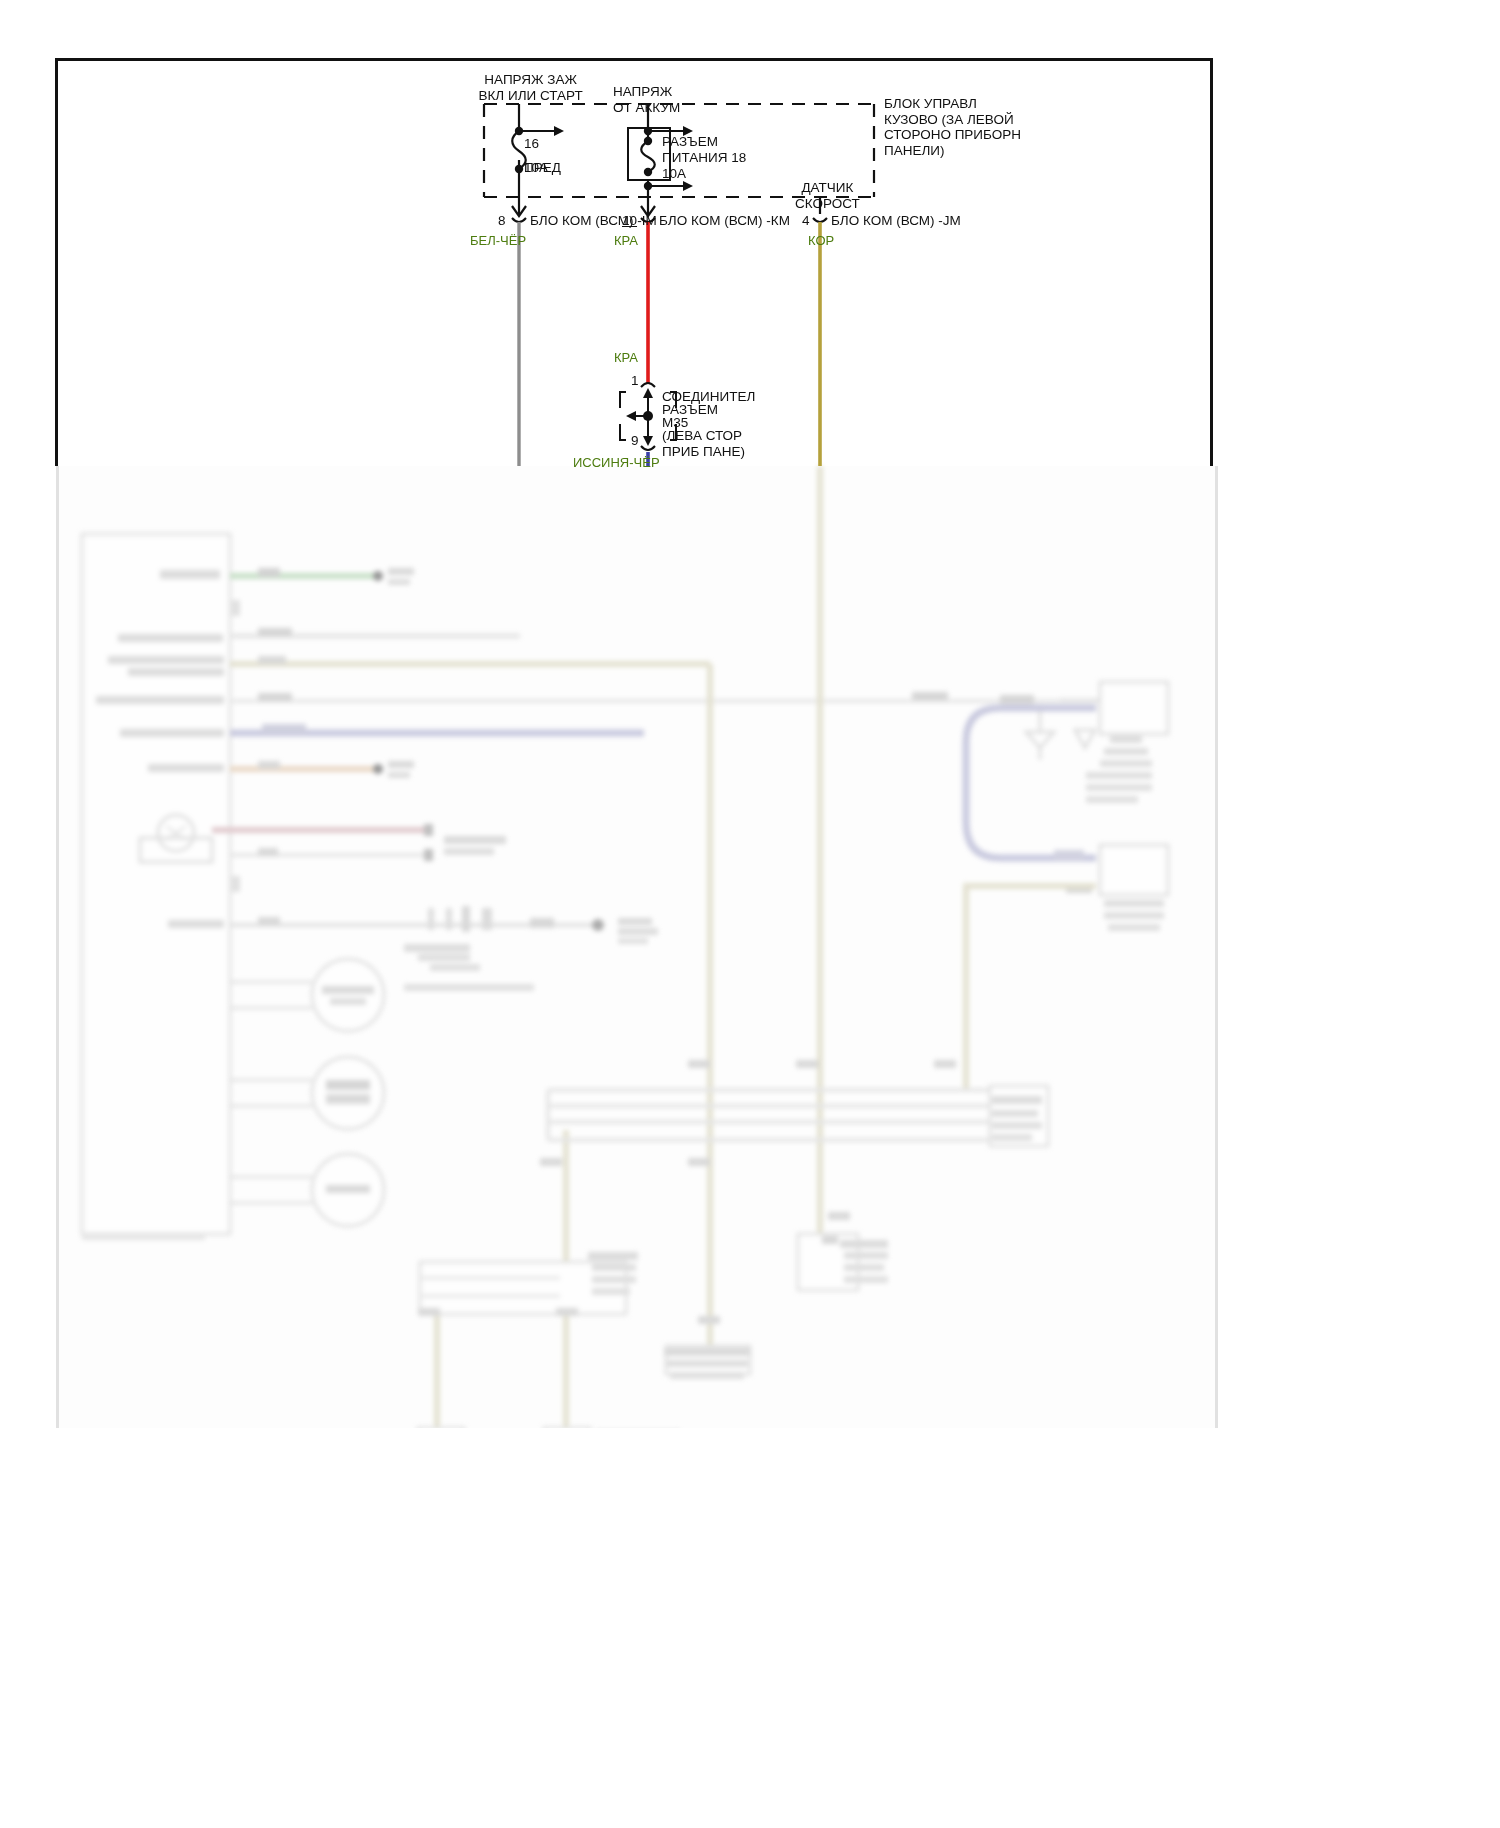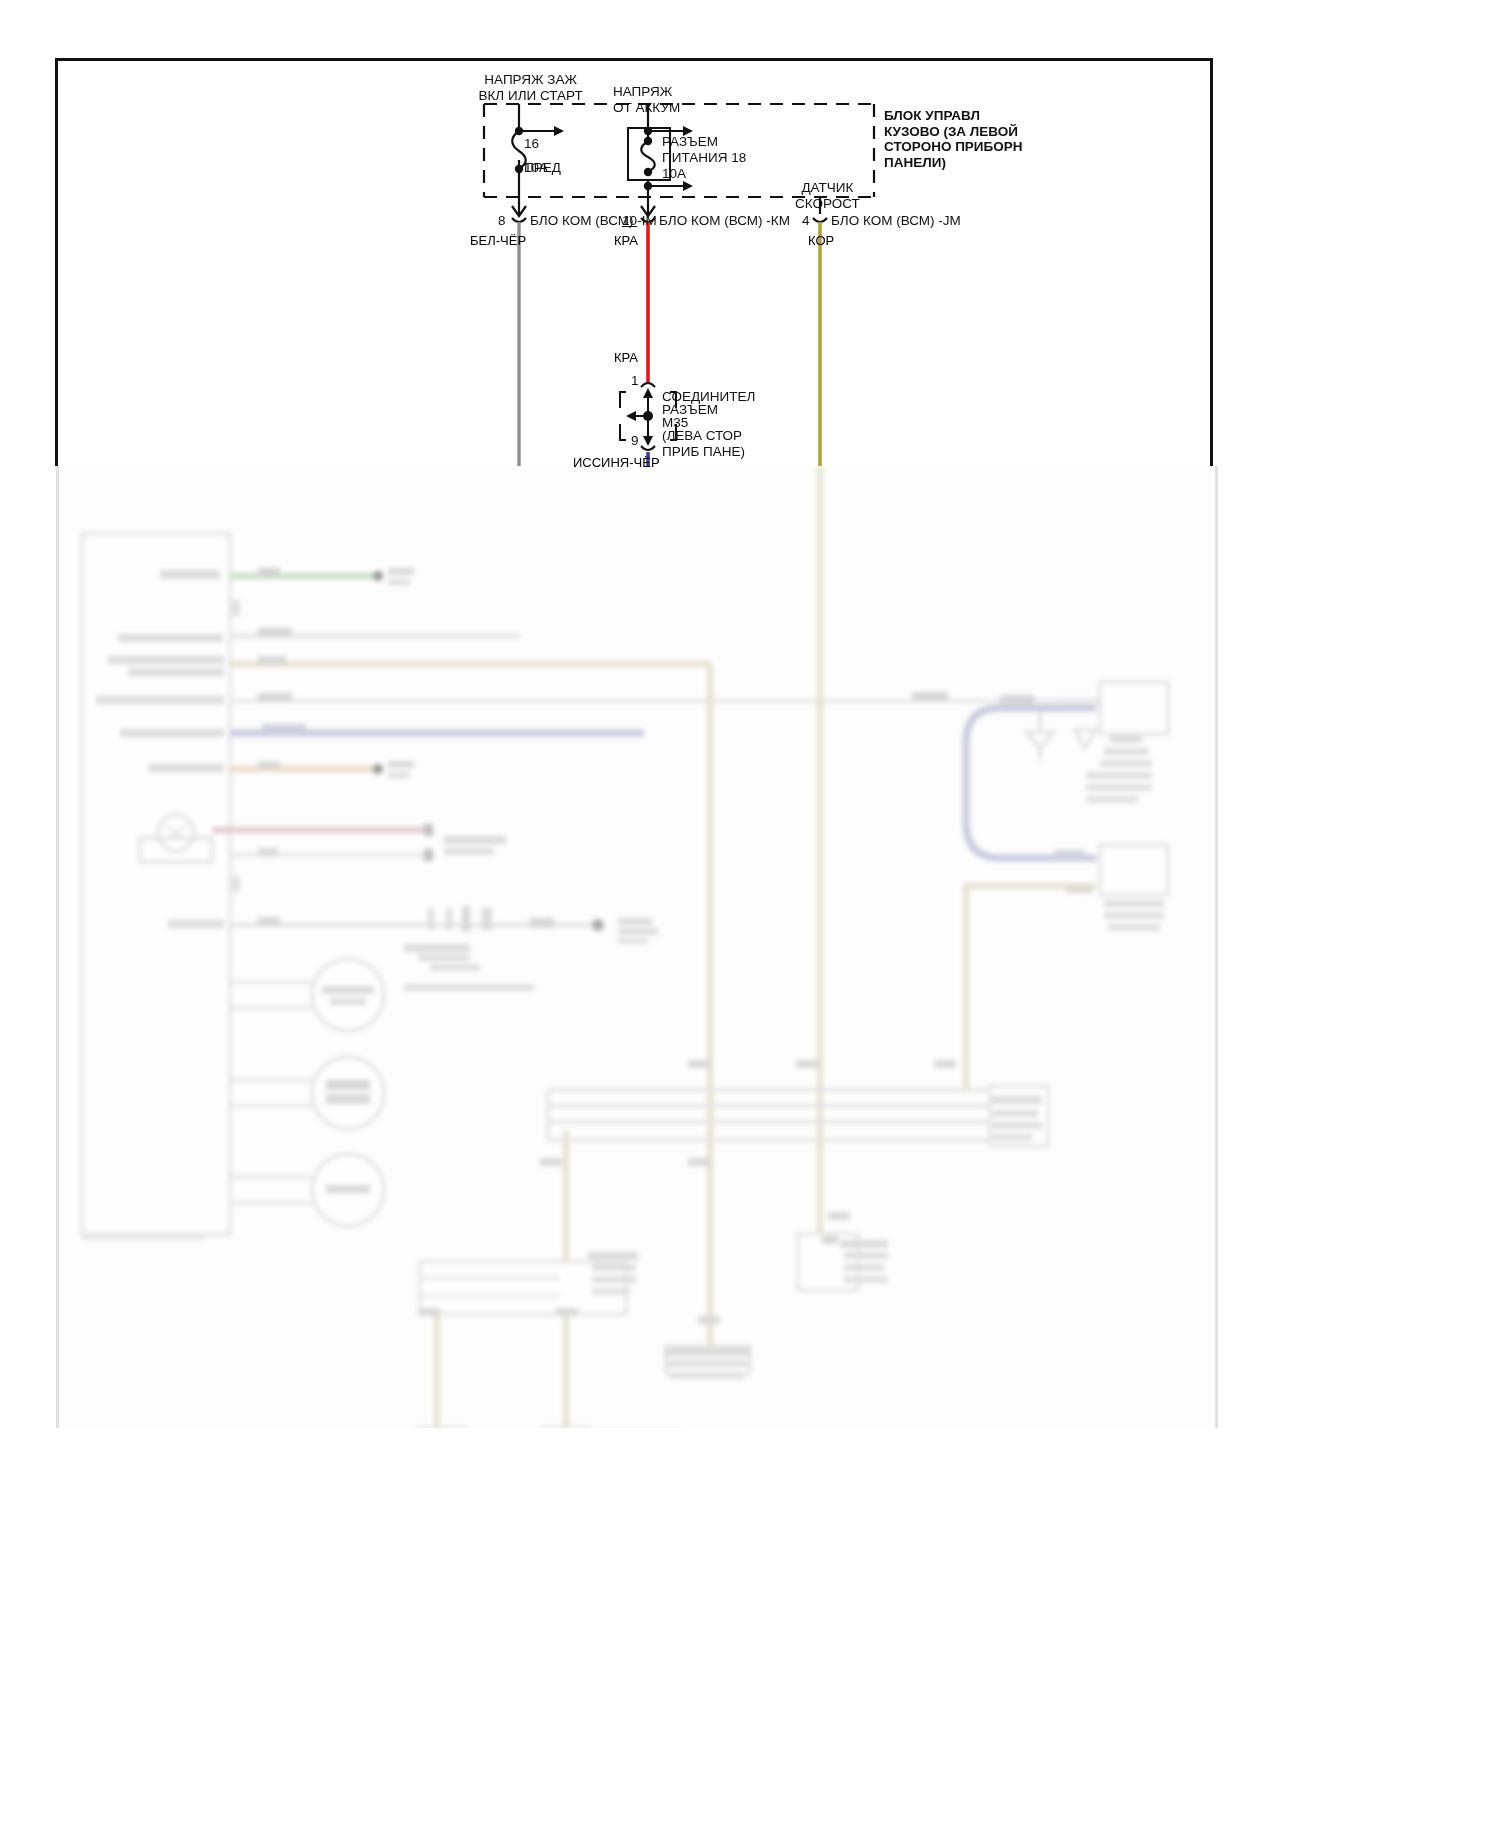--- a/index.html
+++ b/index.html
@@ -16,21 +16,21 @@
   .lower-region{position:absolute;left:56px;top:466px;width:1156px;height:1300px;
      background:#fdfdfd;border-left:3px solid #c9c9c9;border-right:3px solid #c9c9c9;
      border-bottom:3px solid #c9c9c9;
      opacity:.55; filter:blur(0.2px);}
 
   .svg-top{position:absolute;left:0;top:0;width:1500px;height:520px;}
   .svg-low{position:absolute;left:0;top:0;width:1500px;height:1828px;
       filter:blur(2.6px) saturate(.55); opacity:.62; pointer-events:none;}
 
   .lbl{position:absolute;font-size:13.5px;color:#111;line-height:15.5px;white-space:pre;}
-  .lbl-wire{position:absolute;font-size:13px;color:#000000;white-space:pre;}
+  .lbl-wire{position:absolute;font-size:13px;color:#4d7c0f;white-space:pre;}
 </style>
 </head>
 <body>
 
 <div id="page">
 
   <div class="lower-region"></div>
 
   <svg class="svg-low" viewBox="0 0 1500 1828">
     <g stroke-linecap="butt" fill="none">
@@ -283,21 +283,21 @@
   <div class="frame-top"></div>
   <div class="frame-left-upper"></div>
   <div class="frame-right-upper"></div>
 
   <div class="lbl" style="left:479px;top:72px;text-align:center;transform:translateX(-0.5px);">НАПРЯЖ ЗАЖ
 ВКЛ ИЛИ СТАРТ</div>
 
   <div class="lbl" style="left:613px;top:84px;">НАПРЯЖ
 ОТ АККУМ</div>
 
-  <div class="lbl" style="left:884px;top:108px;font-weight:bold;">БЛОК УПРАВЛ
+  <div class="lbl" style="left:884px;top:96px;">БЛОК УПРАВЛ
 КУЗОВО (ЗА ЛЕВОЙ
 СТОРОНО ПРИБОРН
 ПАНЕЛИ)</div>
 
   <div class="lbl" style="left:524px;top:128px;margin-top:32px;">ПРЕД</div>
   <div class="lbl" style="left:524px;top:136px;">16</div>
   <div class="lbl" style="left:524px;top:160px;">10A</div>
 
   <div class="lbl" style="left:662px;top:134px;">РАЗЪЕМ</div>
   <div class="lbl" style="left:662px;top:150px;">ПИТАНИЯ 18</div>

